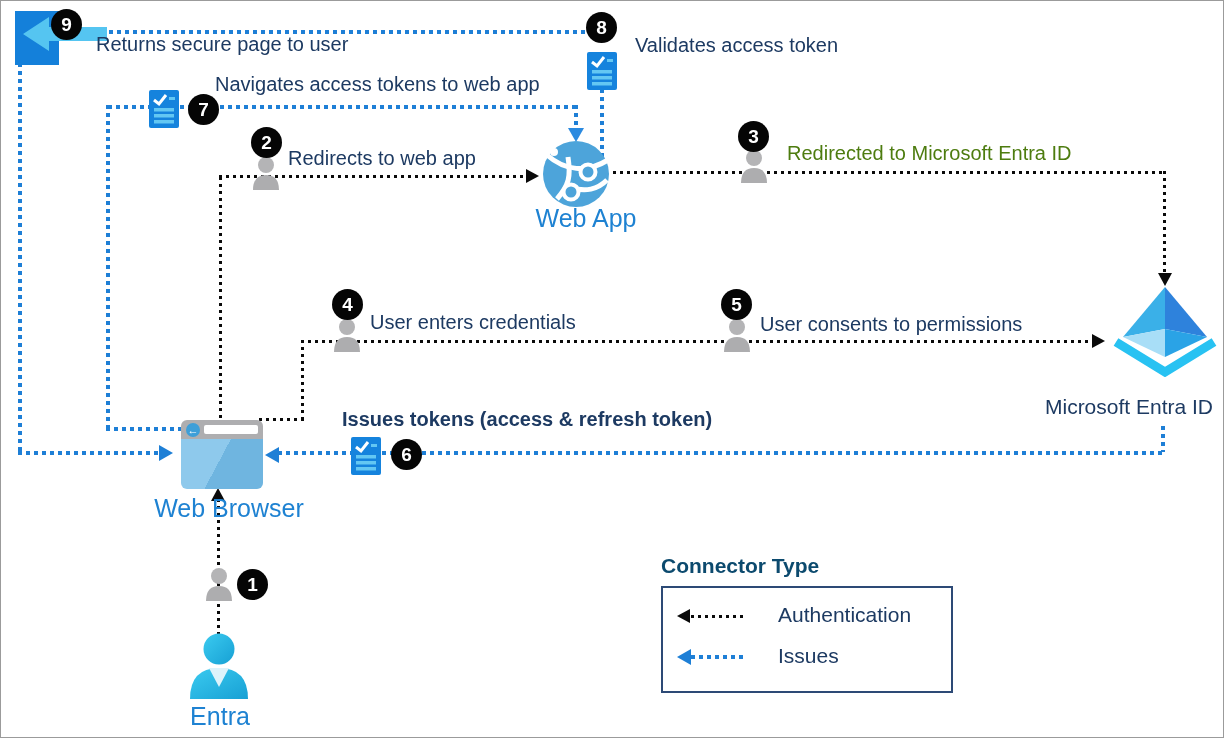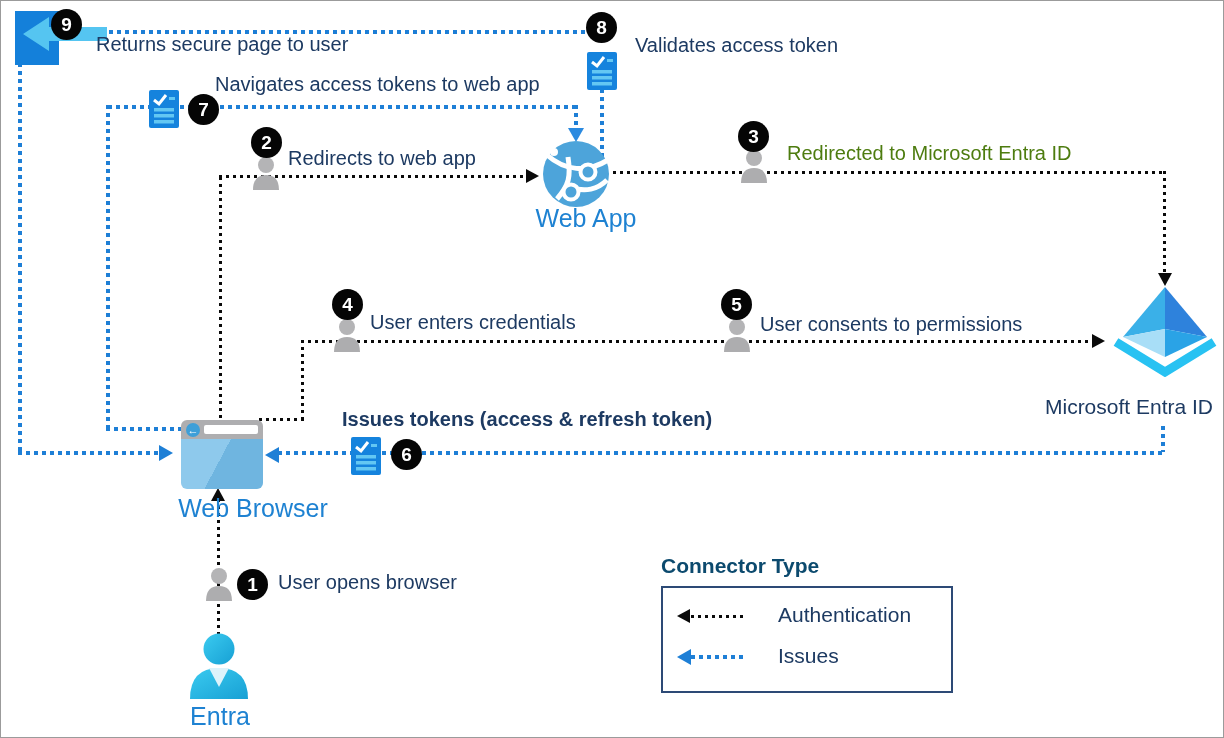--- a/index.html
+++ b/index.html
@@ -97,21 +97,20 @@
   <div class="badge" style="left:236px;top:568px;">1</div>
 
   <div class="lbl" style="left:95px;top:32px;">Returns secure page to user</div>
   <div class="lbl" style="left:625px;top:33px;margin-left:9px;">Validates access token</div>
   <div class="lbl" style="left:214px;top:72px;">Navigates access tokens to web app</div>
   <div class="lbl" style="left:287px;top:146px;">Redirects to web app</div>
   <div class="lbl lighter" style="left:786px;top:141px;">Redirected to Microsoft Entra ID</div>
   <div class="lbl" style="left:759px;top:312px;">User consents to permissions</div>
   <div class="lbl" style="left:369px;top:310px;">User enters credentials</div>
   <div class="lbl" style="left:341px;top:407px;font-weight:bold;">Issues tokens (access &amp; refresh token)</div>
-  <div class="lbl" style="left:277px;top:570px;">User opens browser</div>
 
   <svg class="icon" style="left:251px;top:155px;" width="28" height="34" viewBox="0 0 28 34">
       <circle cx="14" cy="9" r="8" fill="#b4b4b6"></circle>
       <path d="M1 34 Q1 19 14 19 Q27 19 27 34 Z" fill="#adadaf"></path>
     </svg>
   <svg class="icon" style="left:739px;top:148px;" width="28" height="34" viewBox="0 0 28 34">
       <circle cx="14" cy="9" r="8" fill="#b4b4b6"></circle>
       <path d="M1 34 Q1 19 14 19 Q27 19 27 34 Z" fill="#adadaf"></path>
     </svg>
   <svg class="icon" style="left:332px;top:317px;" width="28" height="34" viewBox="0 0 28 34">
@@ -177,21 +176,21 @@
   </svg>
   <div class="entra-lbl" style="left:1040px;top:394px;width:176px;text-align:center;">Microsoft Entra ID</div>
 
   <div class="browser">
     <div class="bar">
       <div class="back">←</div>
       <div class="addr"></div>
     </div>
     <div class="bbody"></div>
   </div>
-  <div class="node-lbl" style="left:150px;top:493px;width:156px;text-align:center;margin-left:24px;">Web Browser</div>
+  <div class="node-lbl" style="left:150px;top:493px;width:156px;text-align:center;">Web Browser</div>
 
   <svg class="icon" style="left:186px;top:632px;" width="64" height="66" viewBox="0 0 64 66">
     <defs>
         <linearGradient id="ug" x1="0" y1="0" x2="1" y2="1">
       <stop offset="0" stop-color="#3bcbf0"></stop>
           <stop offset="1" stop-color="#17a0d4"></stop>
     </linearGradient>
       </defs>
     <circle cx="32" cy="16" r="15.5" fill="url(#ug)"></circle>
     <path d="M3 66 Q3 35 32 35 Q61 35 61 66 Z" fill="url(#ug)"></path>

